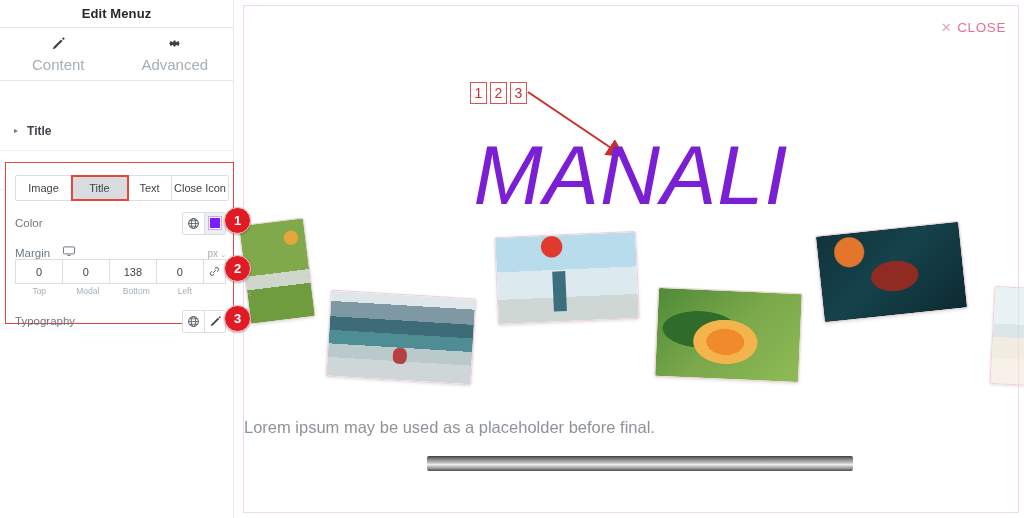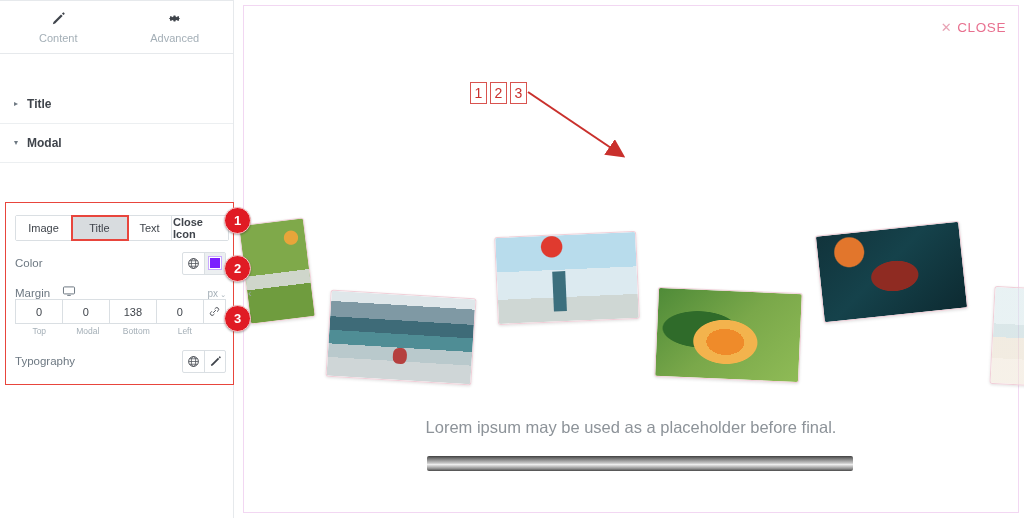--- a/index.html
+++ b/index.html
@@ -27,60 +27,59 @@
   .panel-sep { height: 1px; background: #e6e9ec; }
 
   
   .tabs { display: flex; height: 53px; border-bottom: 1px solid #e6e9ec; }
   .tab {
     flex: 1; display: flex; flex-direction: column;
     align-items: center; justify-content: center;
     gap: 5px; position: relative; cursor: pointer;
   }
   .tab .ticon { height: 16px; display: flex; align-items: center; }
-  .tab .tlabel { font-size: 11px; color: #a4afb7; }
+  .tab .tlabel { font-size: 15px; color: #a4afb7; }
   .tab.active .tlabel { color: #3f444b; }
   .tab.active::after {
     content: ""; position: absolute; bottom: 0; left: 50%;
     transform: translateX(-50%);
     width: 70px; height: 3px; background: #000;
   }
 
   
   .section {
     height: 39px; display: flex; align-items: center;
     padding-left: 14px; gap: 9px;
     border-bottom: 1px solid #eceff1; cursor: pointer;
   }
   .section .caret { font-size: 8px; color: #6d7882; line-height: 1; }
   .section .stitle { font-size: 12px; font-weight: bold; color: #3f444b; }
 
   
   #modal-group {
     position: absolute; left: 5px; top: 162px;
-    width: 229px; height: 183px;
+    width: 229px; height: 162px;
     border: 1.6px solid #e8453c;
     background: #fff;
-    margin-top: 40px;
   }
 
   
   .subtabs {
     position: absolute; left: 9px; top: 12px;
     display: flex; height: 26px;
     border: 1px solid #dadfe3; border-radius: 2px;
     background: #fff; overflow: visible;
   }
   .subtab {
     display: flex; align-items: center; justify-content: center;
     font-size: 11px; color: #3f444b; cursor: pointer;
     border-right: 1px solid #dadfe3; background: #fff;
     padding: 0 1px;
   }
-  .subtab:last-child { border-right: none; font-weight: bold; }
+  .subtab:last-child { border-right: none; }
   .subtab.st-image { width: 56px; }
   .subtab.st-title { width: 56px; background: #d8dcdf; }
   .subtab.st-text  { width: 44px; text-align: center; }
   .subtab.st-close { width: 56px; }
   .subtab.active-ring {
     outline: 2px solid #e8453c; outline-offset: -1px; z-index: 3;
   }
 
   
   .ctrl-row { position: absolute; left: 9px; width: 211px; height: 24px;
@@ -205,21 +204,21 @@
   }
   .art-shore {
     background: linear-gradient(#d6e7ea 0 38%, #bcd3d6 38% 52%,
                 #e7dcc9 52% 74%, #efe5d6 74% 100%);
     opacity: .55;
   }
 
   
   #caption {
     position: absolute; left: 0; right: 0; top: 412px;
-    text-align: center; font-size: 16.5px; color: #8d9399;
+    font-size: 16.5px; color: #8d9399;
   }
   #bar {
     position: absolute; left: 183px; top: 450px;
     width: 426px; height: 15px; border-radius: 2px;
     background: linear-gradient(to bottom, #3f3f3f 0%, #6e6e6e 14%,
                 #c9c9c9 48%, #efefef 56%, #9a9a9a 82%, #4a4a4a 100%);
   }
 
   
   #chev-handle {
@@ -241,20 +240,21 @@
   #b2 { left: 224px; top: 255px; }
   #b3 { left: 224px; top: 305px; }
 </style>
 </head>
 <body>
 
 <div id="app">
 
   <div id="panel">
 
+    <div class="panel-title">Edit Menuz</div>
     <div class="panel-sep"></div>
 
     <div class="tabs">
 
       <div class="tab">
         <span class="ticon">
           <svg width="15" height="15" viewBox="0 0 24 24">
             <path d="M3 21l3.6-1 12-12-2.6-2.6-12 12L3 21z" fill="#3f444b"></path>
             <path d="M17.5 4.1l2.4 2.4 1.5-1.5a1.3 1.3 0 000-1.8l-.6-.6a1.3 1.3 0 00-1.8 0l-1.5 1.5z" fill="#3f444b"></path>
           </svg>
@@ -388,20 +388,21 @@
 
     <svg id="arrow-svg" width="110" height="80">
       <defs>
         <marker id="ah" markerWidth="9" markerHeight="9" refX="6" refY="4.5" orient="auto">
           <path d="M0,0 L9,4.5 L0,9 Z" fill="#C9302C"></path>
         </marker>
       </defs>
       <line x1="4" y1="4" x2="96" y2="66" stroke="#C9302C" stroke-width="2.1" marker-end="url(#ah)"></line>
     </svg>
 
+    <div id="manali">MANALI</div>
 
     <div class="photo" id="p1">
       <div class="inner art-park"></div>
     </div>
     <div class="photo" id="p2">
       <div class="inner art-lake"></div>
     </div>
     <div class="photo" id="p3">
       <div class="inner art-beach"></div>
     </div>

